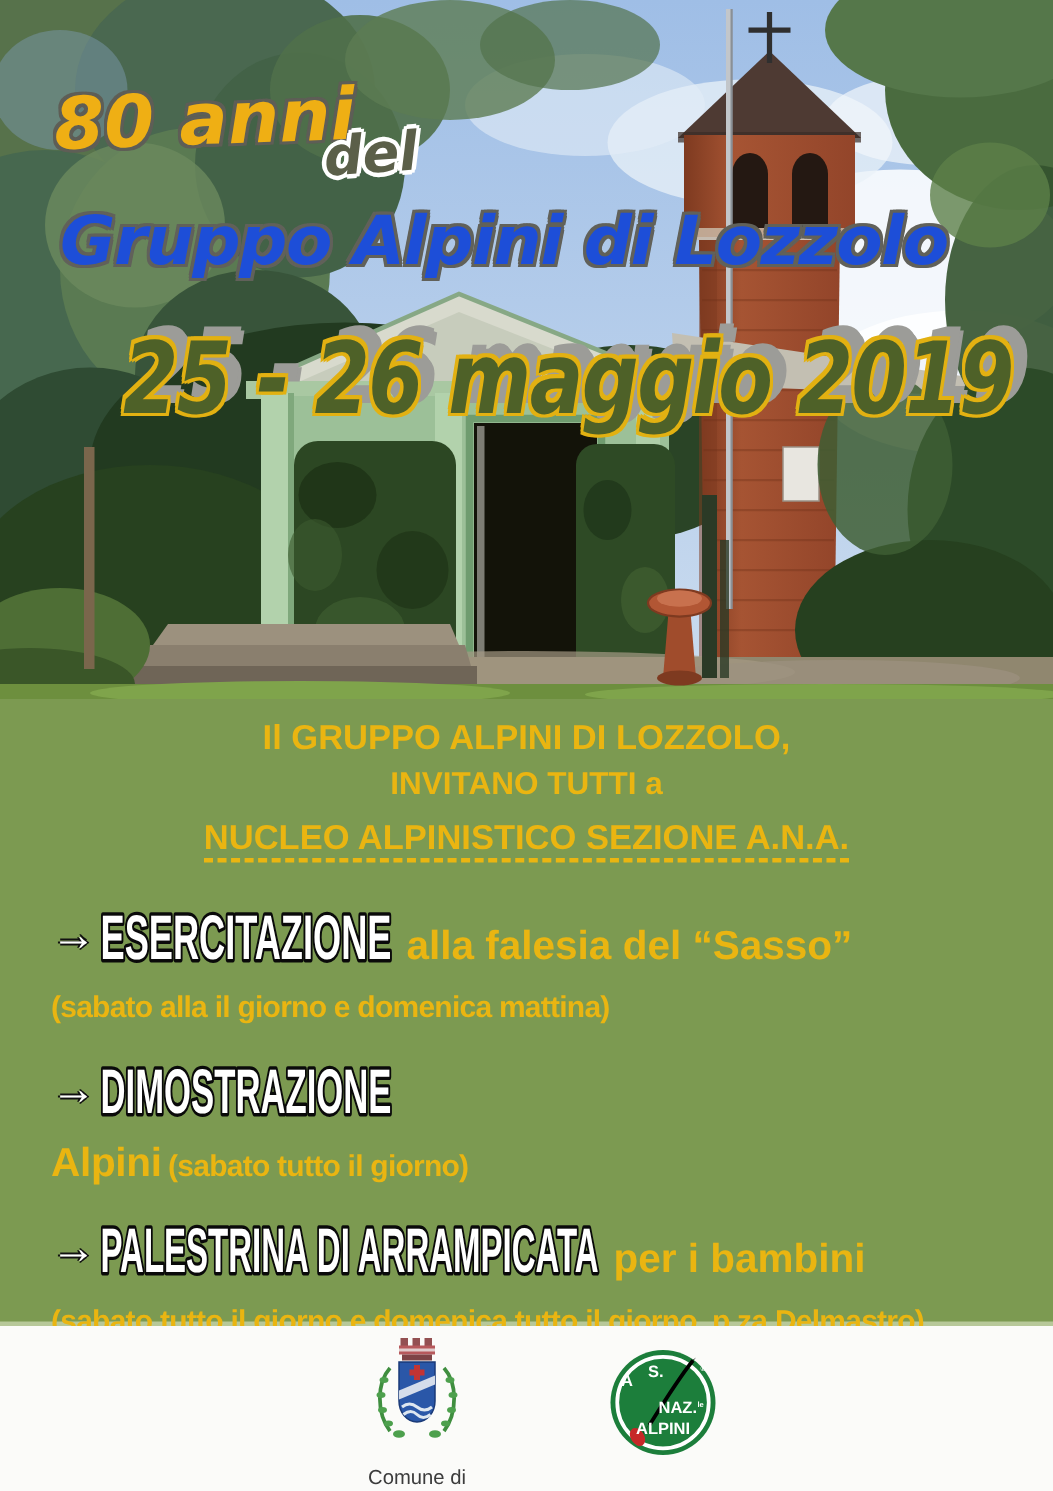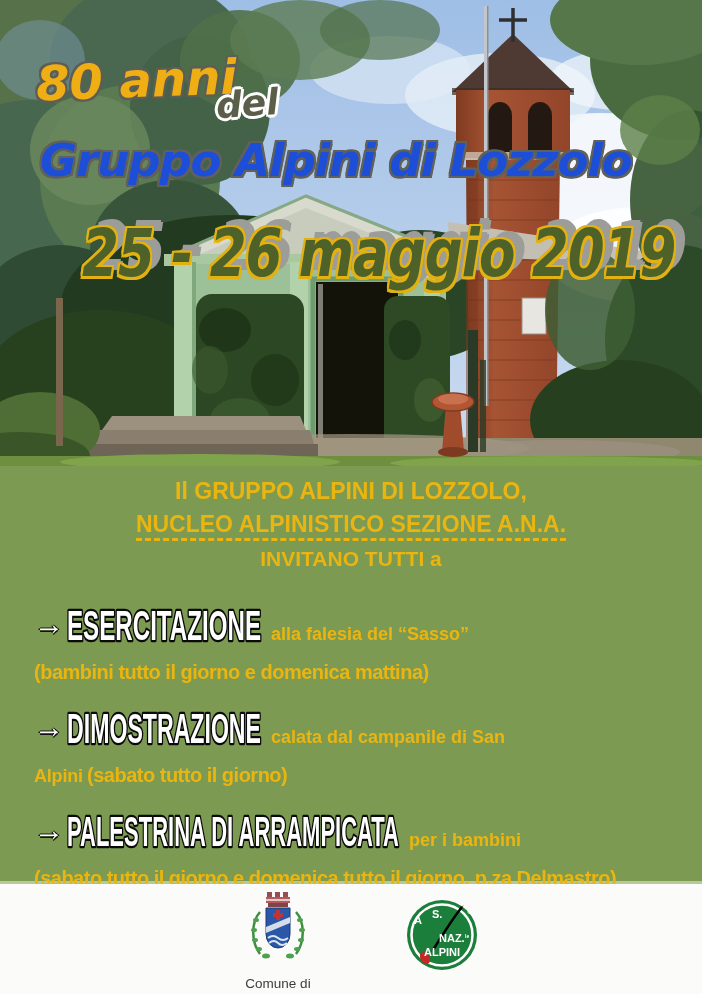--- a/index.html
+++ b/index.html
@@ -40,21 +40,21 @@
   .events{margin-top:24px;}
   .ev{margin:0 16px 16px 34px;}
   .ev-l1{line-height:48px;white-space:nowrap;}
   .ev-l2{line-height:26px;margin-top:0;white-space:nowrap;letter-spacing:-0.2px;}
   .ev-arrow{color:#fff;font-size:30px;font-weight:bold;vertical-align:6px;margin-right:1px;
     text-shadow:1.5px 0 0 #111,-1.5px 0 0 #111,0 1.5px 0 #111,0 -1.5px 0 #111;}
   .ev-title-svg{vertical-align:-9px;margin-right:6px;}
   .ev-title-svg text{font-family:"Liberation Sans",sans-serif;font-weight:bold;
     fill:#fff;stroke:#0A0A0A;stroke-width:4.5px;paint-order:stroke;stroke-linejoin:round;
     font-size:42px;}
-  .ev-desc{color:#EAB511;font-weight:bold;font-size:18px;}
+  .ev-desc{color:#EAB511;font-weight:bold;font-size:27px;}
   .ev-sub{color:#EAB511;font-weight:bold;font-size:20px;letter-spacing:-0.5px;}
 
   
   .footer{position:absolute;left:0;top:884px;width:702px;height:110px;background:#FBFBF9;
           display:flex;justify-content:center;align-items:flex-start;gap:72px;padding-top:8px;
           box-sizing:border-box;}
   .crest-block{width:110px;text-align:center;}
   .crest-caption{font-size:13.5px;color:#3C3C3C;margin-top:2px;}
   .ana-block{padding-top:6px;}
 </style>
@@ -200,39 +200,39 @@
     </svg>
 
     <div class="hero hero-years">80 anni</div>
     <div class="hero hero-del">del</div>
     <div class="hero hero-title">Gruppo Alpini di Lozzolo</div>
     <div class="hero hero-date">25 - 26 maggio 2019</div>
   </div>
 
   <div class="band">
     <div class="center inv1">Il GRUPPO ALPINI DI LOZZOLO,</div>
+    <div class="center inv4">INVITANO TUTTI a</div>
     <div class="center inv3"><span>NUCLEO ALPINISTICO SEZIONE A.N.A.</span></div>
-    <div class="center inv4">INVITANO TUTTI a</div>
 
     <div class="events">
 
       <div class="ev">
         <div class="ev-l1">
           <span class="ev-arrow">→</span><svg class="ev-title-svg" width="200" height="46">
               <text x="2" y="37" textLength="194" lengthAdjust="spacingAndGlyphs">ESERCITAZIONE</text>
             </svg><span class="ev-desc">alla falesia del “Sasso”</span>
         </div>
-        <div class="ev-l2"><span class="ev-sub">(bambini tutto il giorno e domenica mattina)</span></div>
+        <div class="ev-l2"><span class="ev-sub">(sabato alla il giorno e domenica mattina)</span></div>
       </div>
 
       <div class="ev">
         <div class="ev-l1">
           <span class="ev-arrow">→</span><svg class="ev-title-svg" width="200" height="46">
               <text x="2" y="37" textLength="194" lengthAdjust="spacingAndGlyphs">DIMOSTRAZIONE</text>
-            </svg><span class="ev-desc">calata dal campanile di San</span>
+            </svg>
         </div>
         <div class="ev-l2"><span class="ev-desc">Alpini</span> <span class="ev-sub">(sabato tutto il giorno)</span></div>
       </div>
 
       <div class="ev">
         <div class="ev-l1">
           <span class="ev-arrow">→</span><svg class="ev-title-svg" width="338" height="46">
               <text x="2" y="37" textLength="332" lengthAdjust="spacingAndGlyphs">PALESTRINA DI ARRAMPICATA</text>
             </svg><span class="ev-desc">per i bambini</span>
         </div>

